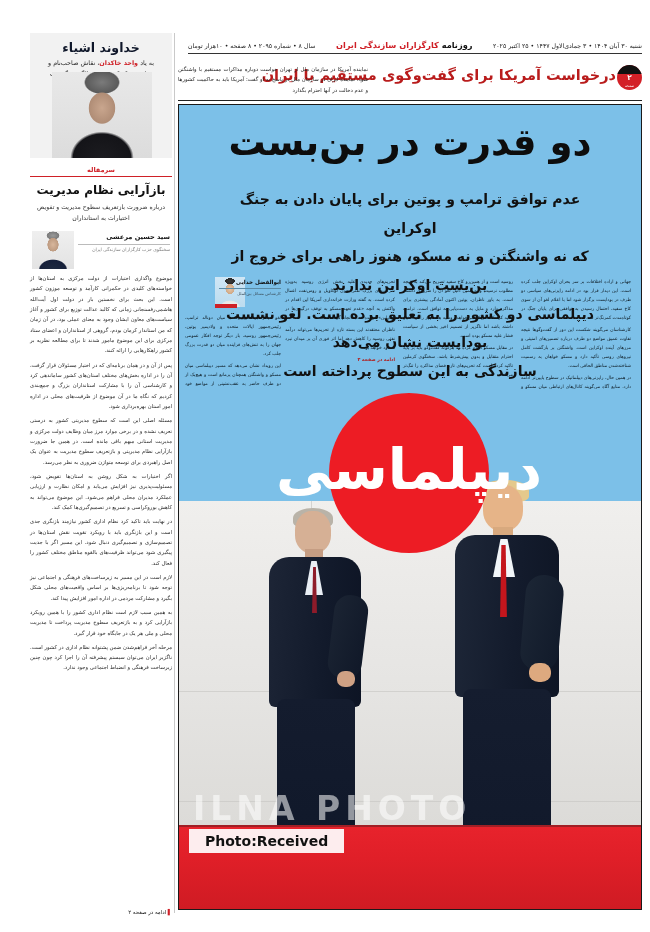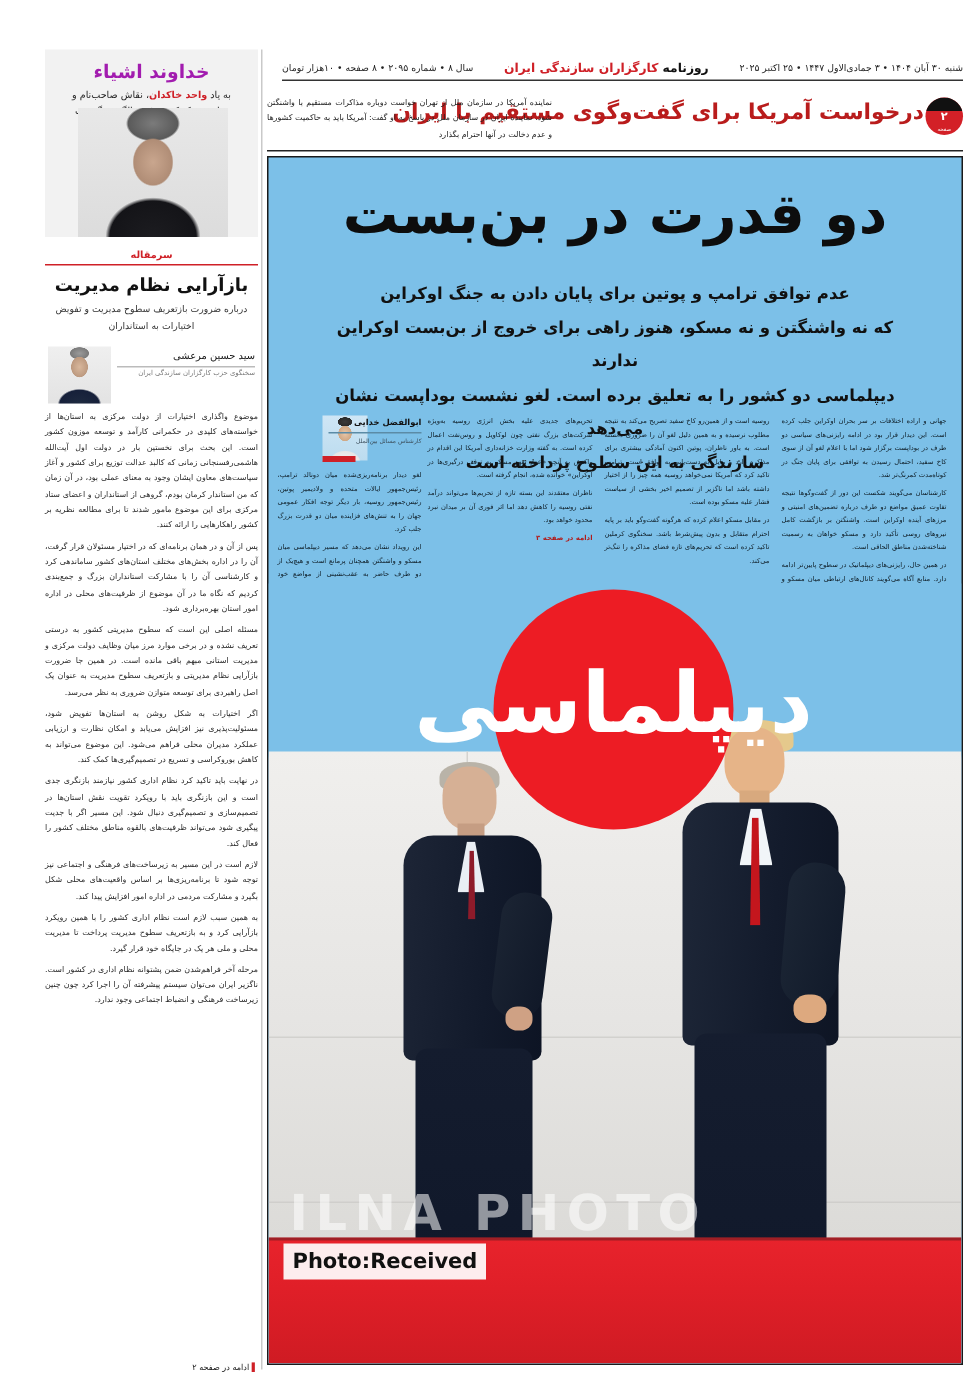--- a/index.html
+++ b/index.html
@@ -27,21 +27,21 @@
   
   .promo {
     position: relative;
     width: 142px; height: 125px;
     background: #f2f2f2;
     overflow: hidden;
   }
   .promo-title {
     position: absolute; top: 7px; right: 0; left: 0;
     text-align: center;
-    font-size: 12.5px; font-weight: bold; color: #a21caf;
+    font-size: 12.5px; font-weight: bold; color: #0f172a;
     letter-spacing: -0.2px;
   }
   .promo-sub {
     position: absolute; top: 25px; right: 6px; left: 6px;
     text-align: center;
     font-size: 6.4px; line-height: 1.75; color: #222;
   }
   .promo-sub .hl { color: #cf2027; font-weight: bold; }
   .promo-badge {
     position: absolute; top: 55px; right: 30px;
@@ -99,21 +99,21 @@
     position: absolute; left: 2px; top: 2px;
     width: 42px; height: 38px;
     background:
       radial-gradient(ellipse 9px 11px at 50% 36%, #d8b79c 0%, #bd9a80 60%, rgba(189,154,128,0) 64%),
       radial-gradient(ellipse 11px 7px at 50% 12%, #9a9a9a 0%, #7a7a7a 55%, rgba(122,122,122,0) 60%),
       radial-gradient(ellipse 22px 16px at 50% 102%, #1e2a40 0%, #16203a 60%, rgba(22,32,58,0) 66%),
       linear-gradient(#efefef, #e3e3e3);
   }
   .ed-author-name {
     position: absolute; right: 2px; top: 4px; width: 92px;
-    text-align: right; font-size: 6.6px; font-weight: normal; color: #111;
+    text-align: right; font-size: 6.6px; font-weight: bold; color: #111;
   }
   .ed-author-role {
     position: absolute; right: 2px; top: 15px; width: 92px;
     text-align: right; font-size: 4.6px; color: #777;
     border-top: 1px solid #bbb; padding-top: 2px;
   }
   .ed-body {
     position: absolute; top: 240px; right: 0; width: 142px;
     text-align: justify;
     font-size: 5.3px; line-height: 1.95; color: #2a2a2a;
@@ -187,21 +187,21 @@
   }
   .main-head {
     position: absolute; top: 18px; right: 14px; left: 14px;
     text-align: center;
     font-size: 37px; font-weight: bold; color: #0d0d0d;
     letter-spacing: -1px; line-height: 1.1;
   }
   .main-deck {
     position: absolute; top: 80px; right: 44px; left: 44px;
     text-align: center;
-    font-size: 11px; line-height: 2.05; color: #111; font-weight: bold;
+    font-size: 14px; line-height: 2.05; color: #111; font-weight: bold;
   }
 
   
   .cols {
     position: absolute; top: 172px; right: 10px; left: 106px;
     height: 116px;
     display: flex; gap: 8px; direction: rtl;
   }
   .col {
     flex: 1;
@@ -309,21 +309,21 @@
 
   .wm {
     position: absolute; left: 14px; top: 400px;
     font-size: 33px; font-weight: bold; color: rgba(255,255,255,0.55);
     letter-spacing: 5px; direction: ltr; z-index: 4;
   }
   .photo-credit {
     position: absolute; left: 10px; top: 440px;
     background: rgba(255,255,255,0.92);
     color: #111; font-size: 14px; font-weight: bold;
-    padding: 4px 6px; direction: ltr; z-index: 5;
+    padding: 4px 16px; direction: ltr; z-index: 5;
   }
 </style>
 </head>
 <body>
 
 <div id="page">
 
   <div class="sidebar">
 
     <div class="promo">

